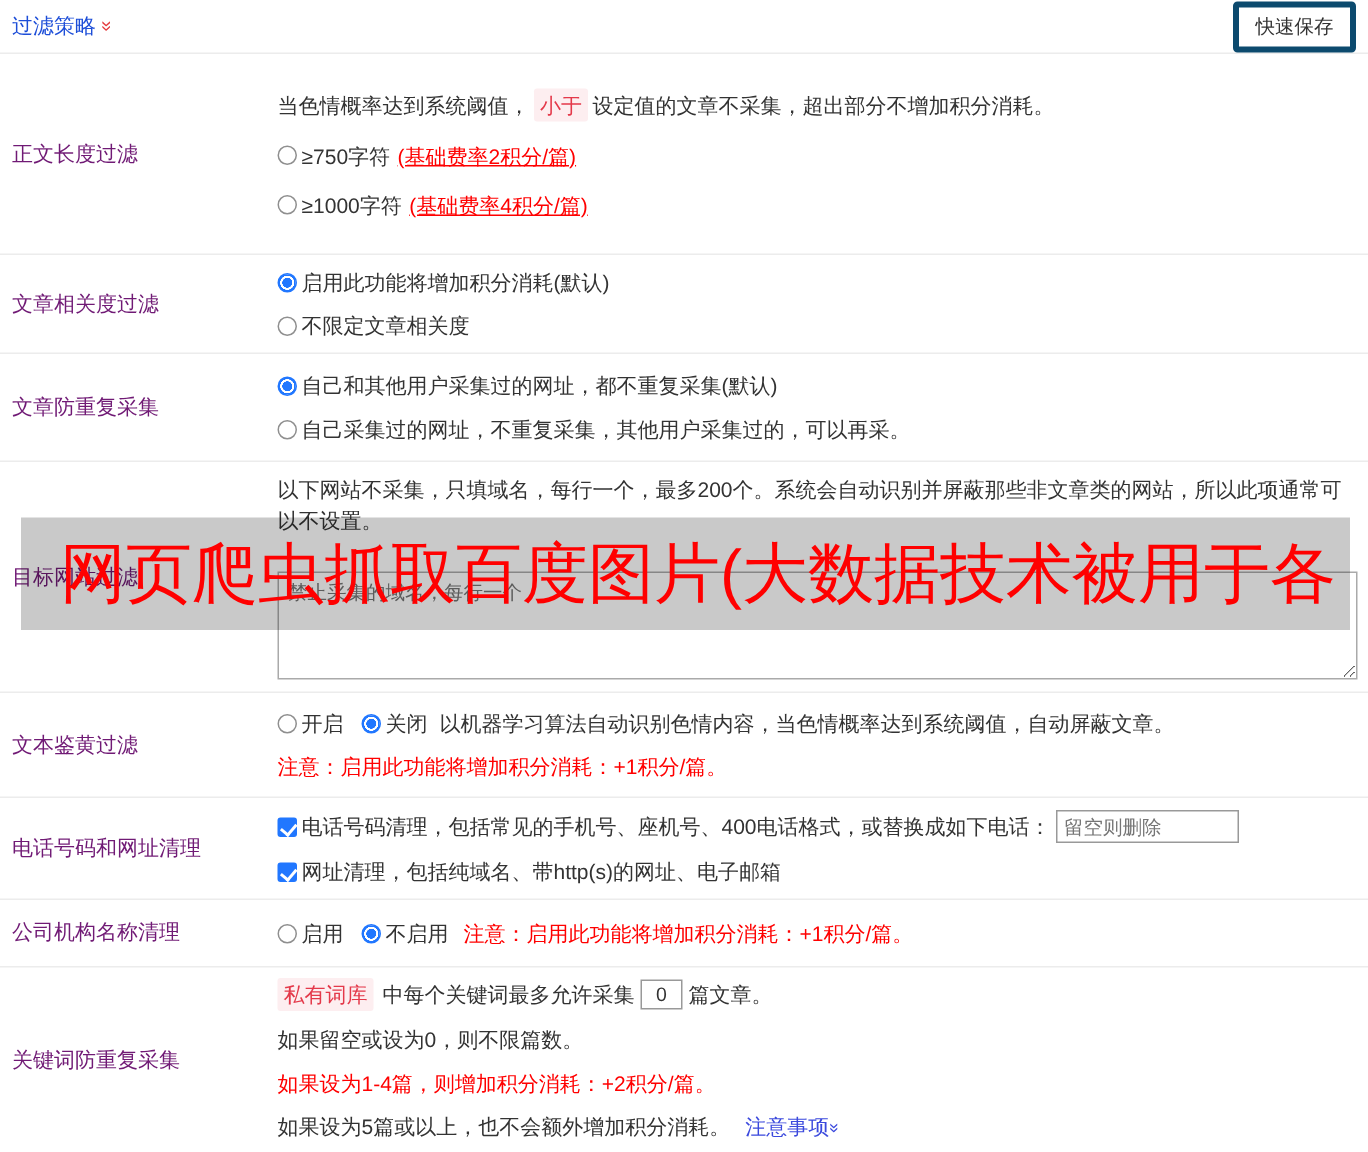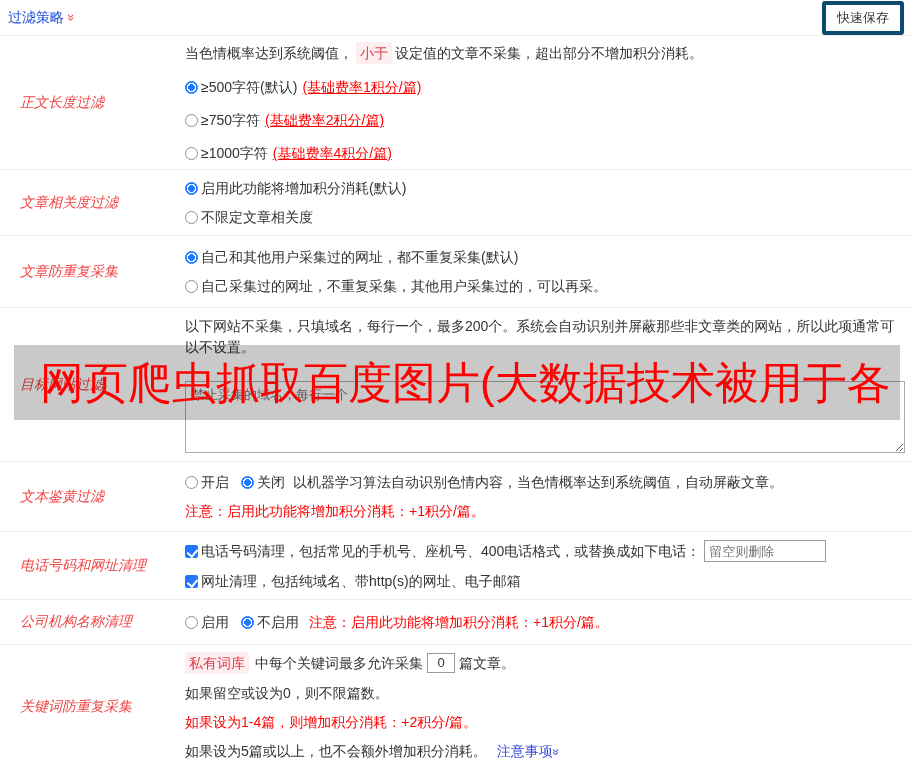--- a/index.html
+++ b/index.html
@@ -10,21 +10,21 @@
   
   .header { height:36px; display:flex; align-items:center; border-bottom:1px solid #ececec; padding:0 8px; }
   .header-title { color:#1d4ed8; font-size:14px; }
   .chev { display:inline-block; color:#e4393c; font-size:13px; transform:rotate(90deg); margin-left:4px; }
   .spacer { flex:1; }
   .save-btn { border:4px solid #0c4a6e; border-radius:3px; background:#fff; color:#333;
     font-size:13px; padding:4px 11px; cursor:pointer; font-family:inherit; }
 
   
   .row { display:flex; border-bottom:1px solid #ececec; }
-  .row-label { width:185px; min-width:185px; padding-left:20px; display:flex; align-items:center; color:#ef4444;font-style:italic; }
+  .row-label { width:185px; min-width:185px; padding-left:8px; display:flex; align-items:center; color:#701a75; }
   .row-content { flex:1; display:flex; flex-direction:column; justify-content:center; padding-right:8px; }
   .line { display:flex; align-items:center; flex-wrap:wrap; line-height:20px; }
 
   
   .radio { width:13px; height:13px; min-width:13px; border-radius:50%;
     border:1px solid #8f8f8f; background:#fff; margin-right:3px; display:inline-block; }
   .radio.checked { border:1px solid #2177ff;
     background:radial-gradient(circle at 50% 50%, #2177ff 0 3.2px, #fff 3.4px 4.6px, #2177ff 4.8px); }
   .checkbox { width:13px; height:13px; min-width:13px; border:1px solid #2177ff; border-radius:2px;
     background:#2177ff; margin-right:3px; display:inline-block; position:relative; }
@@ -62,25 +62,20 @@
     <button class="save-btn">快速保存</button>
   </div>
 
   <div class="row" style="height:134px;">
     <div class="row-label">正文长度过滤</div>
     <div class="row-content gap14">
       <div class="line">
         <span>当色情概率达到系统阈值，</span>
         <span class="tag" style="margin:0 3px;">小于</span>
         <span>设定值的文章不采集，超出部分不增加积分消耗。</span>
-      </div>
-      <div class="line">
-        <span class="radio checked"></span>
-        <span>≥500字符(默认)</span>
-        <span class="fee">(基础费率1积分/篇)</span>
       </div>
       <div class="line">
         <span class="radio"></span>
         <span>≥750字符</span>
         <span class="fee">(基础费率2积分/篇)</span>
       </div>
       <div class="line">
         <span class="radio"></span>
         <span>≥1000字符</span>
         <span class="fee">(基础费率4积分/篇)</span>

